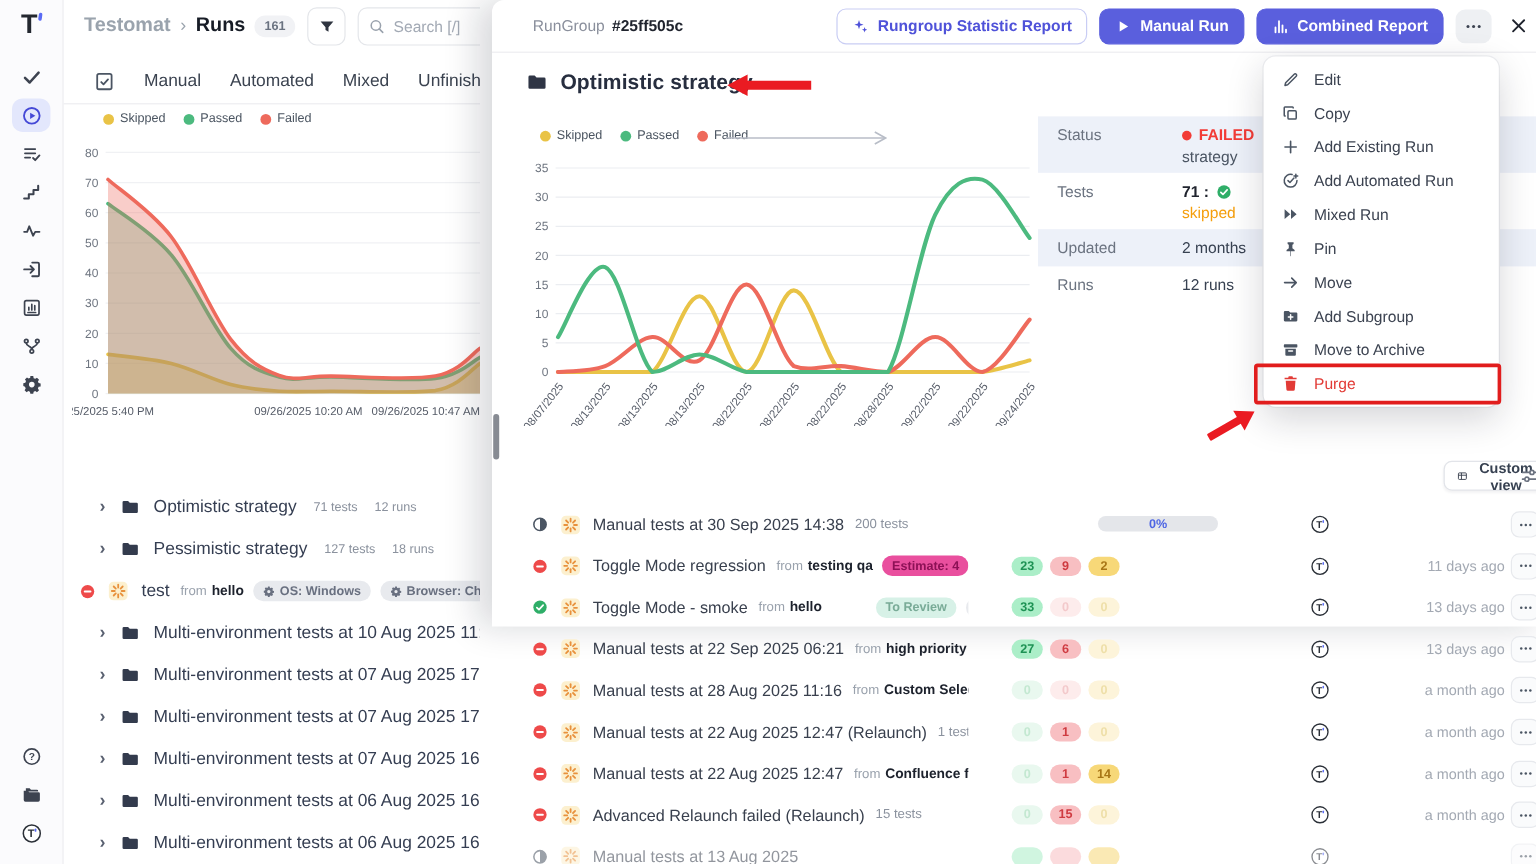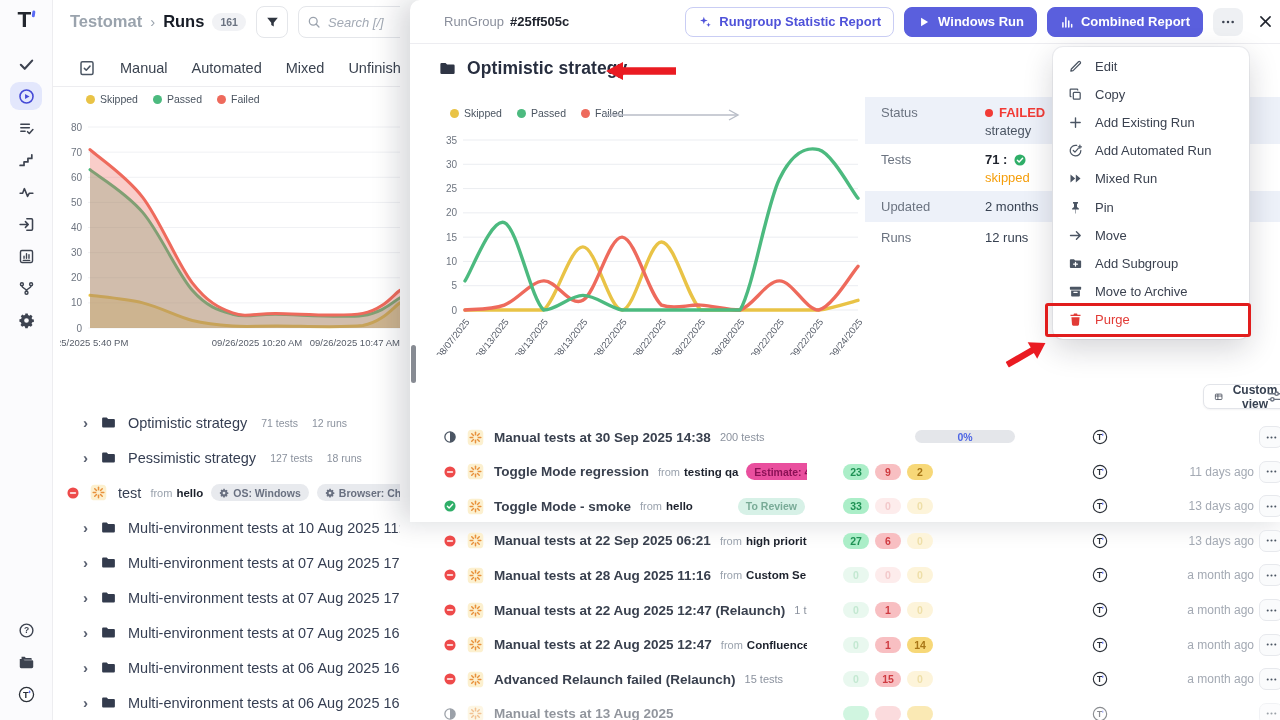--- a/index.html
+++ b/index.html
@@ -21,21 +21,21 @@
   #left-main{position:absolute;left:52px;top:0;width:348px;height:720px;overflow:hidden;background:#fff;}
   #crumbs{position:absolute;left:18px;top:12px;display:flex;align-items:center;gap:8px;white-space:nowrap;}
   .crumb-brand{font-size:16.5px;font-weight:700;color:#9aa3ad;}
   .crumb-sep{font-size:15px;color:#9aa3ad;}
   .crumb-section{font-size:16.5px;font-weight:700;color:#171c26;}
   .count-badge{font-size:10.5px;font-weight:700;color:#6a7280;background:#f1f2f5;border-radius:10px;padding:3px 8px;}
   #filter-btn{position:absolute;left:204px;top:6px;width:30px;height:30px;border:1px solid #e4e6ea;border-radius:8px;
     display:flex;align-items:center;justify-content:center;color:#2f3540;background:#fff;}
   #filter-btn .ic{width:15px;height:15px;}
   #search-box{position:absolute;left:246px;top:6px;width:160px;height:30px;border:1px solid #e4e6ea;border-radius:8px;
-    display:flex;align-items:center;background:#fff;padding:0 8px;gap:7px;font-style:italic;}
+    display:flex;align-items:center;background:#fff;padding:0 8px;gap:7px;}
   #search-box .ic{width:14px;height:14px;color:#9aa2ad;flex:none;}
   #search-ph{font-size:13px;color:#a2a9b4;white-space:nowrap;overflow:hidden;flex:1;}
   #tabs-row{position:absolute;left:26px;top:52px;height:32px;display:flex;align-items:center;gap:24px;white-space:nowrap;}
   #tabs-row .ic{width:18px;height:18px;color:#4b5563;}
   .tab{font-size:14.5px;color:#3b4350;}
   #left-divider{position:absolute;left:0;top:86px;width:348px;height:1px;background:#ededf0;}
   .legend-row{display:flex;align-items:center;gap:15px;font-size:10.5px;color:#4a5460;white-space:nowrap;}
   .lg-item{display:inline-flex;align-items:center;gap:5px;}
   .lg-dot{width:9px;height:9px;border-radius:50%;display:inline-block;}
   #bg-legend{position:absolute;left:34px;top:93px;}
@@ -99,21 +99,21 @@
 
   
   #custom-view{position:absolute;left:745px;top:384px;height:25px;display:inline-flex;align-items:center;gap:7px;
     border:1px solid #e2e4e9;border-radius:7px;background:#fff;padding:0 10px;font-size:12px;font-weight:600;color:#374151;box-shadow:0 1px 2px rgba(20,24,40,.05);margin-left:48px;}
   #custom-view .ic{width:14px;height:14px;color:#3b4250;}
   #list-settings{position:absolute;left:856px;top:388px;width:17px;height:17px;color:#6b7280;}
   .run-row{position:absolute;left:0;width:880px;height:34px;}
   .run-row.cut{opacity:.55;}
   .run-left{position:absolute;left:0;top:0;height:34px;display:flex;align-items:center;padding-left:33px;
     width:397px;overflow:hidden;white-space:nowrap;box-sizing:border-box;}
-  .run-title{font-size:13.5px;font-weight:700;color:#39404e;margin-left:10px;}
+  .run-title{font-size:13.5px;font-weight:400;color:#39404e;margin-left:10px;}
   .run-note{font-size:11px;color:#8b929e;margin-left:9px;}
   .run-pills{position:absolute;left:433px;top:9px;display:flex;gap:6px;}
   .pill{min-width:26px;height:16px;border-radius:8px;font-size:10.5px;font-weight:700;display:inline-flex;
     align-items:center;justify-content:center;padding:0 4px;box-sizing:border-box;}
   .pill.g{background:#abeec8;color:#1e9254;}
   .pill.r{background:#f8bfc2;color:#cf3b41;}
   .pill.y{background:#f7d878;color:#a87616;}
   .pill.g0{background:#e9f8ef;color:#c3e8d1;}
   .pill.r0{background:#fdecec;color:#f3c9cb;}
   .pill.y0{background:#fdf4da;color:#eedfa8;}
@@ -456,21 +456,21 @@
             </svg>
           </span>
         <span>Rungroup Statistic Report</span>
       </button>
       <button class="btn btn-solid">
         <span class="ic">
             <svg viewBox="0 0 24 24" fill="currentColor">
               <path d="M7 4.8l12 7.2-12 7.2z"></path>
             </svg>
           </span>
-        <span>Windows Run</span>
+        <span>Manual Run</span>
       </button>
       <button class="btn btn-solid">
         <span class="ic">
             <svg viewBox="0 0 24 24" stroke="currentColor" stroke-width="2.6" fill="none" stroke-linecap="round">
               <path d="M5 20.5v-7M10 20.5V4.5M15 20.5v-10M20 20.5v-4"></path>
             </svg>
           </span>
         <span>Combined Report</span>
       </button>
       <div id="mh-more">

